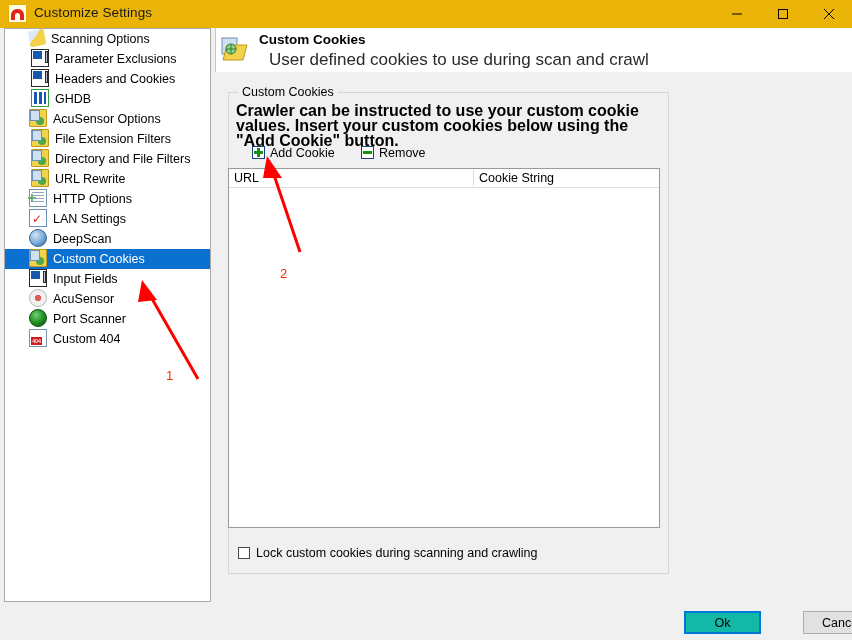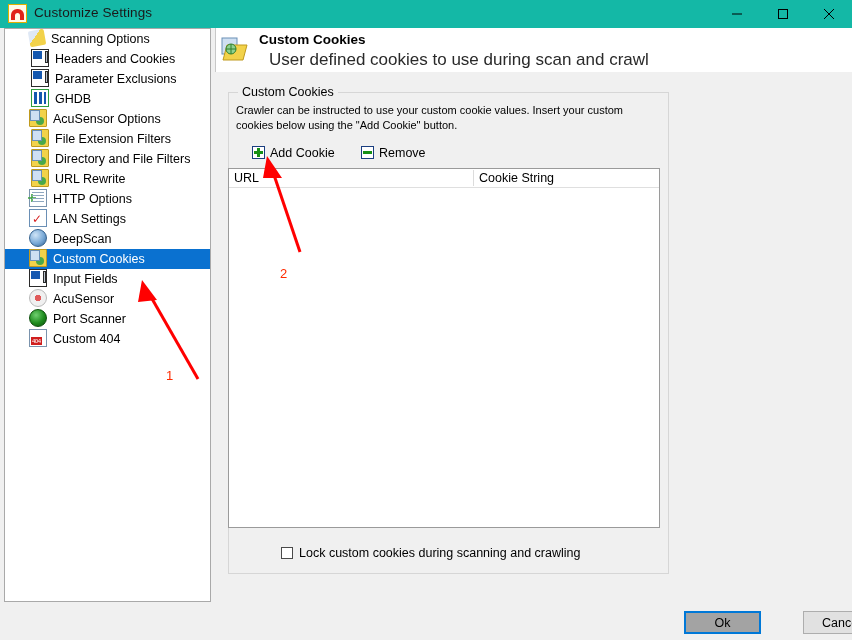--- a/index.html
+++ b/index.html
@@ -8,21 +8,21 @@
     background:#f0f0f0;
     font-family:"Liberation Sans","DejaVu Sans",sans-serif;
     font-size:12px;
     color:#000;
     overflow:hidden;
     position:relative;
   }
   
   #titlebar{
     position:absolute;left:0;top:0;width:852px;height:28px;
-    background:#14b8a6;
+    background:#eab308;
   }
   #app-icon{
     position:absolute;left:8px;top:4px;width:19px;height:19px;
     border:1px solid #e0b000;background:#fffbe8;
     box-sizing:border-box;
   }
   #app-icon .dome{
     position:absolute;left:2px;top:4px;width:13px;height:11px;
     background:#e02418;
     border-radius:6px 6px 0 0;
@@ -120,21 +120,21 @@
   #groupbox{
     position:absolute;left:228px;top:92px;width:441px;height:482px;
     border:1px solid #d6d6d6;box-sizing:border-box;background:#f0f0f0;
   }
   #group-legend{
     position:absolute;left:238px;top:85px;background:#f0f0f0;
     padding:0 4px;font-size:12.5px;color:#000;
   }
   #group-desc{
     position:absolute;left:236px;top:103px;width:418px;
-    font-size:11px;line-height:15px;color:#000;
+    font-size:16px;line-height:15px;color:#000;font-weight:bold;
   }
   
   .tb-btn{
     position:absolute;top:145px;height:17px;line-height:17px;
     font-size:12.5px;color:#000;white-space:nowrap;
   }
   #btn-add{left:252px;text-align:right;}
   #btn-remove{left:333px;margin-left:28px;}
   .tb-ico{
     display:inline-block;width:13px;height:13px;vertical-align:-2px;
@@ -155,37 +155,37 @@
     background:#ffffff;border-bottom:1px solid #dfdfdf;
   }
   .col-head{
     position:absolute;top:1px;height:16px;line-height:16px;
     font-size:12.5px;color:#000;padding-left:5px;white-space:nowrap;
   }
   #col-url{left:0;width:232px;}
   #col-cookie{left:244px;width:196px;border-left:1px solid #dcdcdc;}
 
   
-  #lockrow{position:absolute;left:238px;top:546px;height:16px;margin-left:43px;}
+  #lockrow{position:absolute;left:238px;top:546px;height:16px;}
   #lock-box{
     display:inline-block;width:12px;height:12px;background:#ffffff;
     border:1px solid #4a4a4a;vertical-align:-2px;margin-right:6px;
     box-sizing:border-box;
   }
   #lock-label{font-size:12.5px;color:#000;}
 
   
   .dlg-btn{
     position:absolute;top:611px;width:77px;height:23px;
     background:#e1e1e1;border:1px solid #adadad;
     font-family:"Liberation Sans","DejaVu Sans",sans-serif;
     font-size:12.5px;color:#000;padding:0;cursor:default;
     box-sizing:border-box;
   }
-  #ok-btn{left:684px;border:2px solid #0078d7;background:#a3a3a3;}
+  #ok-btn{left:684px;border:2px solid #0078d7;background:#14b8a6;}
   #cancel-btn{left:803px;}
 
   
   .annot-num{
     position:absolute;font-size:13px;color:#ff2a00;
     font-family:"Liberation Sans","DejaVu Sans",sans-serif;
   }
   #num1{left:166px;top:368px;}
   #num2{left:280px;top:266px;}
   svg.arrow{position:absolute;overflow:visible;}
@@ -212,22 +212,22 @@
   <button class="wbtn" id="btn-close">
     <svg width="12" height="12" viewBox="0 0 12 12">
         <line x1="1" y1="1" x2="11" y2="11" stroke="#000" stroke-width="1"></line>
         <line x1="11" y1="1" x2="1" y2="11" stroke="#000" stroke-width="1"></line>
       </svg>
   </button>
 </div>
 
 <div id="sidebar">
     <div class="tree-item level0"><span class="tree-ico ic-brush"></span><span class="tree-label">Scanning Options</span></div>
+    <div class="tree-item level1"><span class="tree-ico ic-monitor"></span><span class="tree-label">Parameter Exclusions</span></div>
     <div class="tree-item level1"><span class="tree-ico ic-monitor"></span><span class="tree-label">Headers and Cookies</span></div>
-    <div class="tree-item level1"><span class="tree-ico ic-monitor"></span><span class="tree-label">Parameter Exclusions</span></div>
     <div class="tree-item level1"><span class="tree-ico ic-ghdb"></span><span class="tree-label">GHDB</span></div>
     <div class="tree-item level0"><span class="tree-ico ic-folder"></span><span class="tree-label">AcuSensor Options</span></div>
     <div class="tree-item level1"><span class="tree-ico ic-folder"></span><span class="tree-label">File Extension Filters</span></div>
     <div class="tree-item level1"><span class="tree-ico ic-folder"></span><span class="tree-label">Directory and File Filters</span></div>
     <div class="tree-item level1"><span class="tree-ico ic-folder"></span><span class="tree-label">URL Rewrite</span></div>
     <div class="tree-item level0"><span class="tree-ico ic-http"></span><span class="tree-label">HTTP Options</span></div>
     <div class="tree-item level0"><span class="tree-ico ic-lan"></span><span class="tree-label">LAN Settings</span></div>
     <div class="tree-item level0"><span class="tree-ico ic-globe"></span><span class="tree-label">DeepScan</span></div>
     <div class="tree-item level0 selected"><span class="tree-ico ic-folder"></span><span class="tree-label">Custom Cookies</span></div>
     <div class="tree-item level0"><span class="tree-ico ic-monitor"></span><span class="tree-label">Input Fields</span></div>

